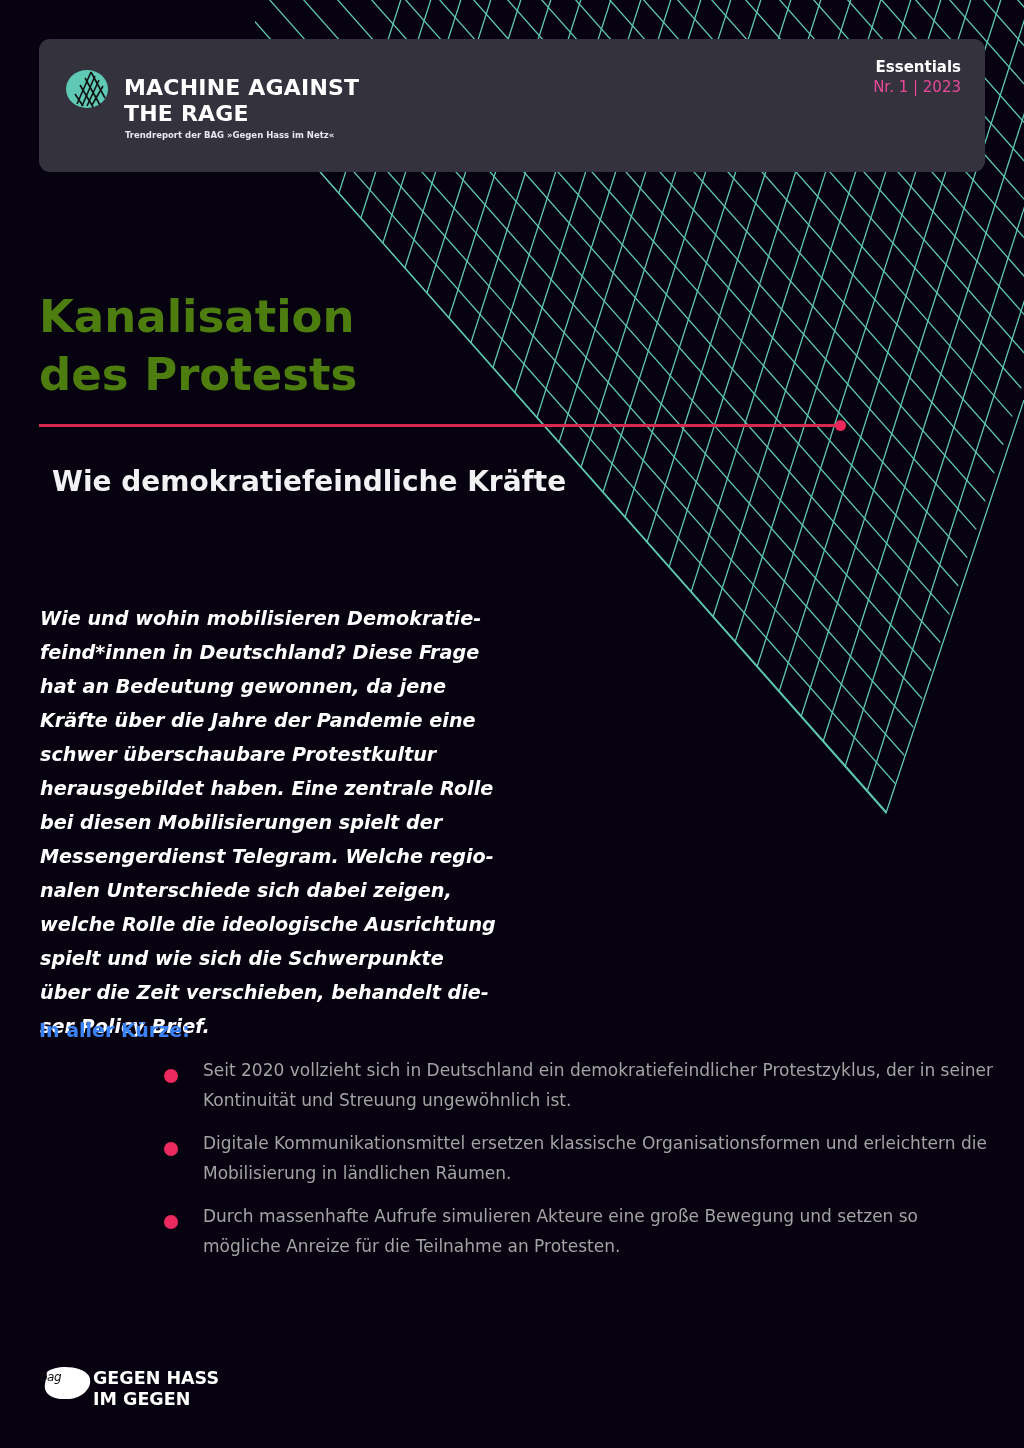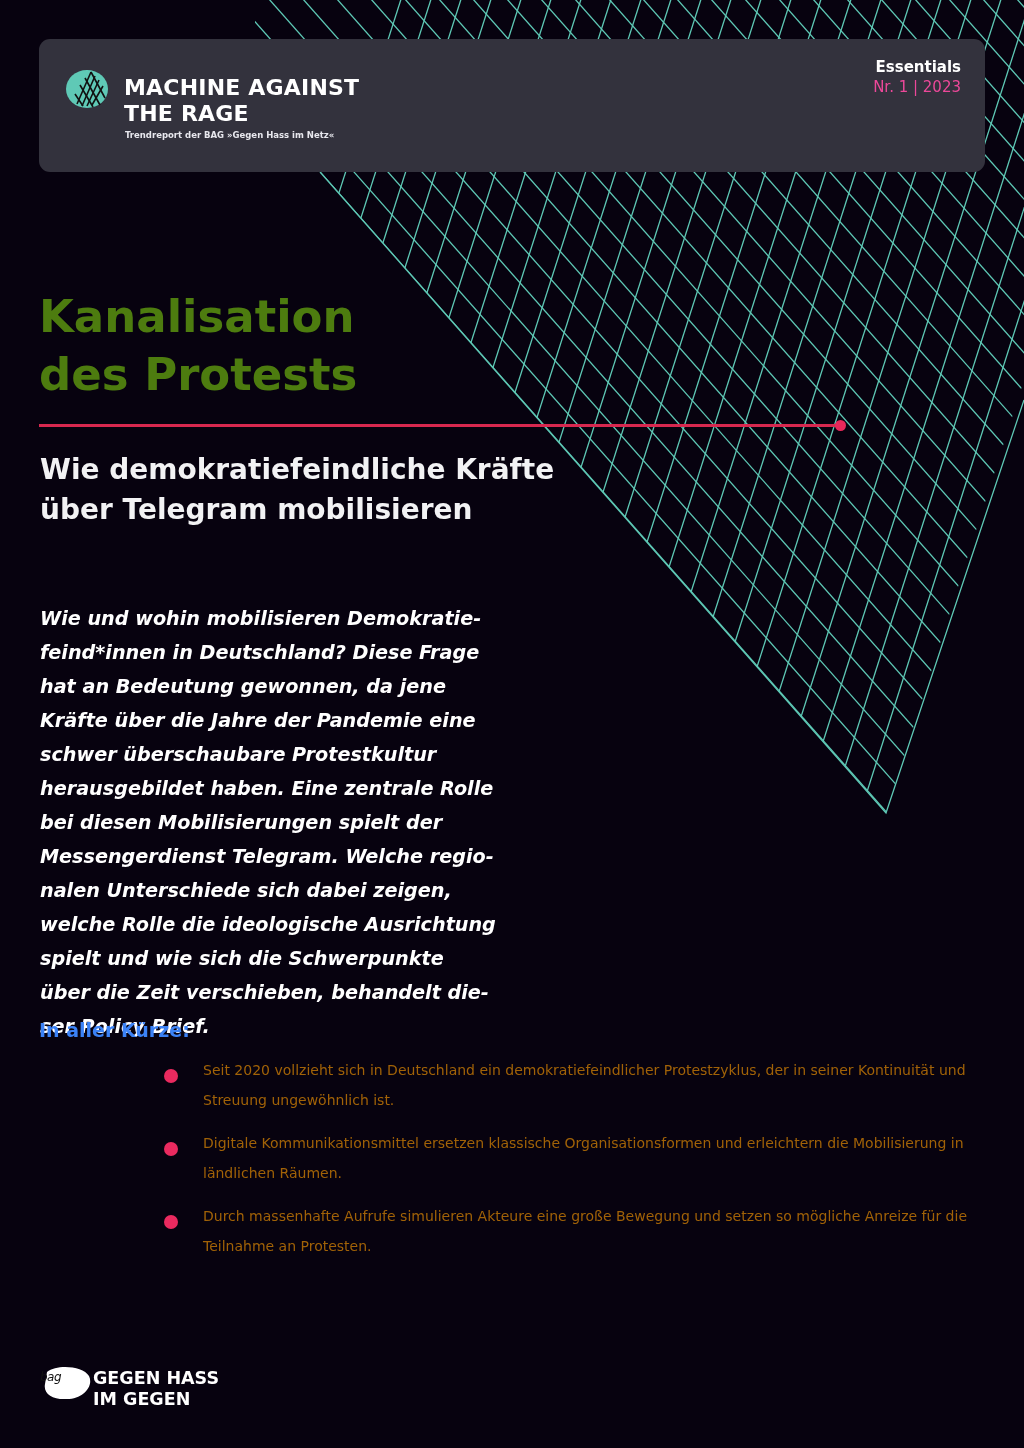--- a/index.html
+++ b/index.html
@@ -28,33 +28,33 @@
   .issue-num { font-size: 15px; line-height: 20px; color: #ec4899; }
 
   .title {
     position: absolute; left: 39px; top: 288px; z-index: 2;
     font-weight: bold; font-size: 45px; line-height: 58px; color: #4d7c0f; margin: 0;
   }
   .rule { position: absolute; left: 39px; top: 424px; width: 801px; height: 3px; background: #d7284f; z-index: 2; }
   .rule-dot { position: absolute; left: 835px; top: 420px; width: 11px; height: 11px; border-radius: 50%; background: #e8285a; z-index: 2; }
   .subtitle {
     position: absolute; left: 40px; top: 450px; z-index: 2;
-    font-size: 28px; line-height: 40px; color: #f2f2f4; margin: 0;
+    font-size: 28px; line-height: 40px; color: #f2f2f4; margin: 12px;
   }
   .intro {
     position: absolute; left: 40px; top: 602px; width: 470px; z-index: 2;
     font-style: italic; font-weight: bold; font-size: 19.2px; line-height: 34px; color: #fff;
     margin: 0; white-space: pre-line;
   }
   .summary-head {
     position: absolute; left: 39px; top: 1011px; z-index: 2;
     font-weight: bold; font-size: 19px; color: #3b82f6; margin-top: 8px;
   }
   .bullets { position: absolute; left: 160px; top: 1056px; width: 840px; margin: 0; padding: 0; list-style: none; z-index: 2; }
-  .bullet { position: relative; padding-left: 43px; margin-bottom: 14px; font-size: 14px; line-height: 29.5px; color: #a16207; }
+  .bullet { position: relative; padding-left: 43px; margin-bottom: 14px; font-size: 17px; line-height: 29.5px; color: #a3a3a3; }
   .bullet-dot { position: absolute; left: 4px; top: 13px; width: 14px; height: 14px; border-radius: 50%; background: #ea2a5f; }
   .footer-logo { position: absolute; left: 39px; top: 1366px; z-index: 2; }
   .bag-blob { position: absolute; left: 0; top: 0; width: 52px; height: 34px; }
   .bag-text { position: absolute; left: 1px; top: 4px; font-size: 12px; color: #111; letter-spacing: -0.5px; font-style: italic; }
   .footer-text { position: absolute; left: 54px; top: 2px; font-weight: bold; font-size: 17.5px; line-height: 21px; white-space: nowrap; color: #fff; }
 </style>
 </head>
 <body>
 
 <svg class="grid-bg" viewBox="0 0 1024 1448" xmlns="http://www.w3.org/2000/svg">
@@ -156,21 +156,20 @@
 <h1 class="title">
   <div>Kanalisation</div>
   <div>des Protests</div>
 </h1>
 
 <div class="rule"></div>
 <div class="rule-dot"></div>
 
 <h2 class="subtitle">
   <div>Wie demokratiefeindliche Kräfte</div>
-  <div>über Telegram mobilisieren</div>
 </h2>
 
 <p class="intro">Wie und wohin mobilisieren Demokratie-
 feind*innen in Deutschland? Diese Frage
 hat an Bedeutung gewonnen, da jene
 Kräfte über die Jahre der Pandemie eine
 schwer überschaubare Protestkultur
 herausgebildet haben. Eine zentrale Rolle
 bei diesen Mobilisierungen spielt der
 Messengerdienst Telegram. Welche regio-

